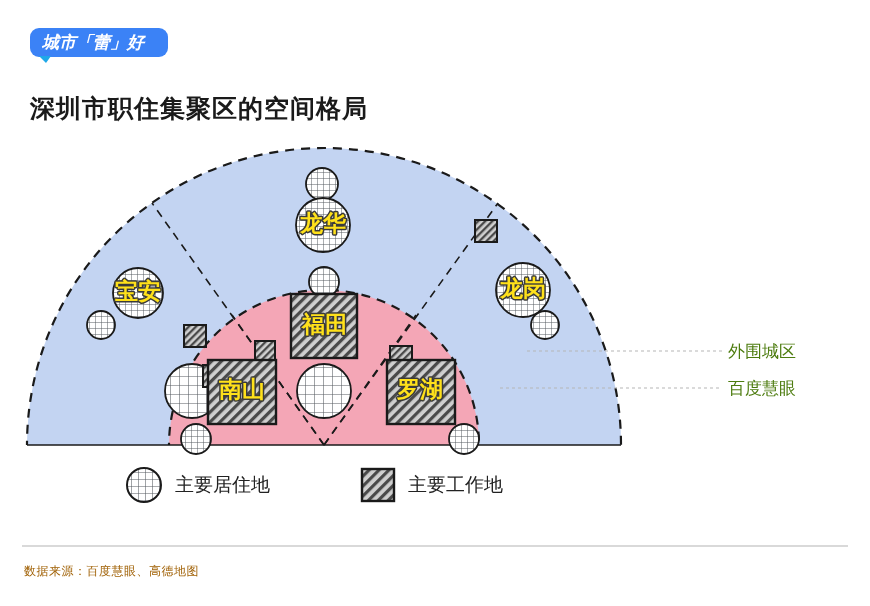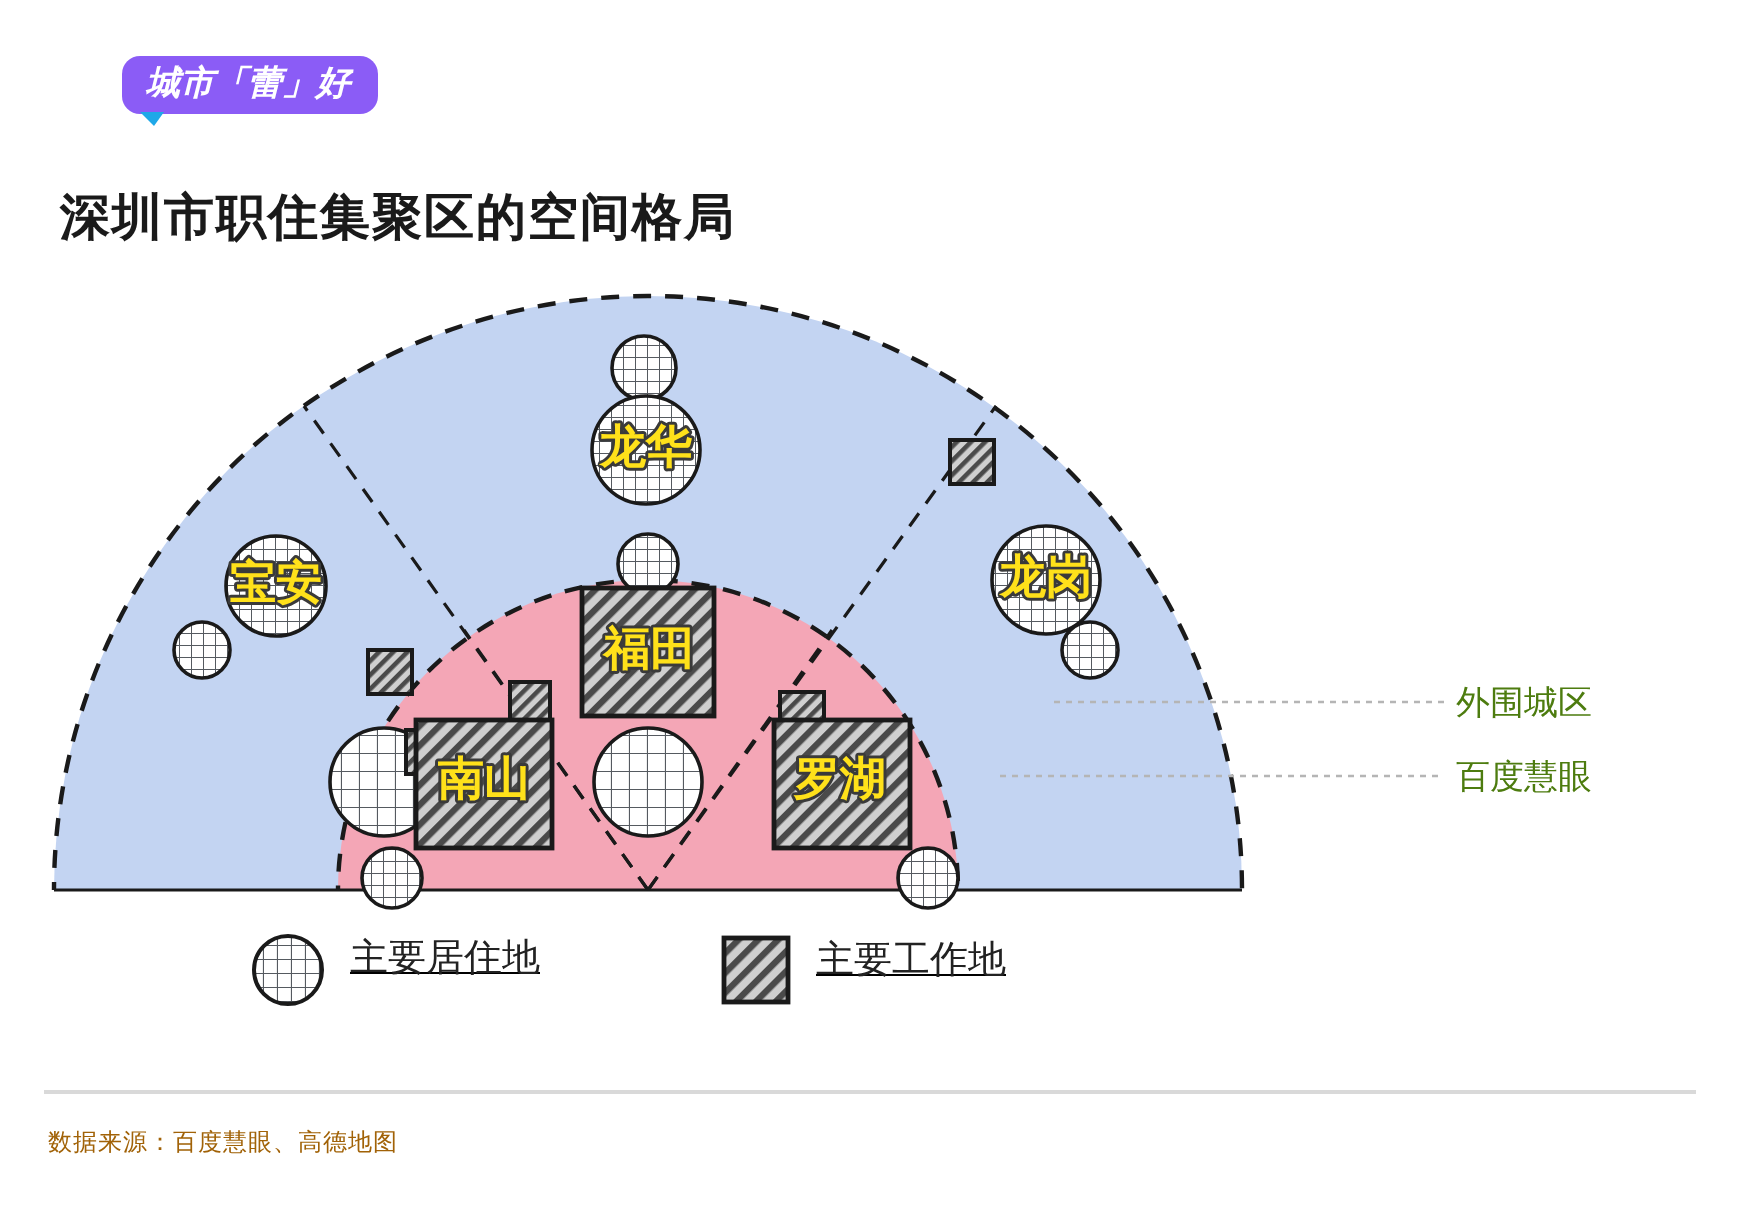--- a/index.html
+++ b/index.html
@@ -11,25 +11,24 @@
     overflow:hidden;
     position:relative;
   }
   .page{position:absolute;inset:0;}
 
   
   .logo-wrap{position:absolute;left:30px;top:28px;}
   .logo-badge{
     position:relative;
     display:inline-block;
-    background:#8b5cf6;
+    background:#3b82f6;
     border-radius:9px;
-    padding:4px 14px 5px 12px;
+    padding:4px 24px 5px 12px;
     box-shadow:0 0 0 0 rgba(0,0,0,0);
-    margin-left:31px;
   }
   .logo-badge .logo-text{
     color:#ffffff;
     font-size:17px;
     font-weight:bold;
     letter-spacing:0px;
     font-family:"DejaVu Sans","Liberation Sans",sans-serif;
     font-style:italic;
     line-height:20px;
     display:block;
@@ -65,21 +64,21 @@
     white-space:nowrap;
   }
   .callout-outer{left:728px;top:340px;}
   .callout-core{left:728px;top:377px;}
 
   
   .legend{
     position:absolute;left:125px;top:466px;
     display:flex;align-items:center;gap:0px;
   }
-  .legend-item{display:flex;text-decoration:underline;}
+  .legend-item{display:flex;align-items:center;}
   .legend-item + .legend-item{margin-left:68px;padding-left:22px;}
   .legend-text{
     font-size:19px;color:#222222;margin-left:12px;
     font-family:"Liberation Sans","DejaVu Sans",sans-serif;
     white-space:nowrap;
   }
 
   
   .divider{
     position:absolute;left:22px;top:545px;width:826px;height:2px;background:#d9d9d9;

